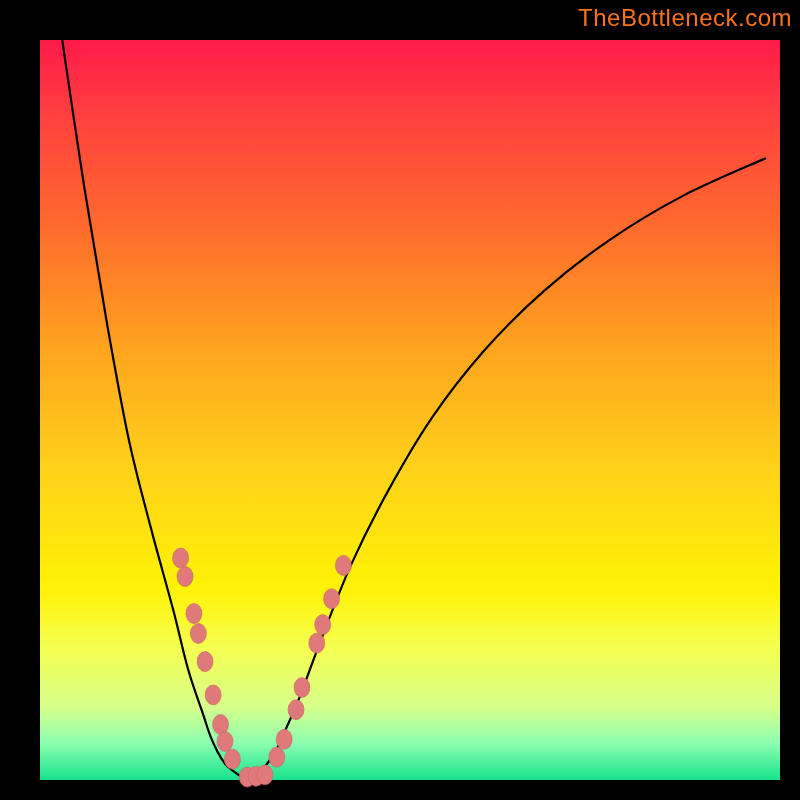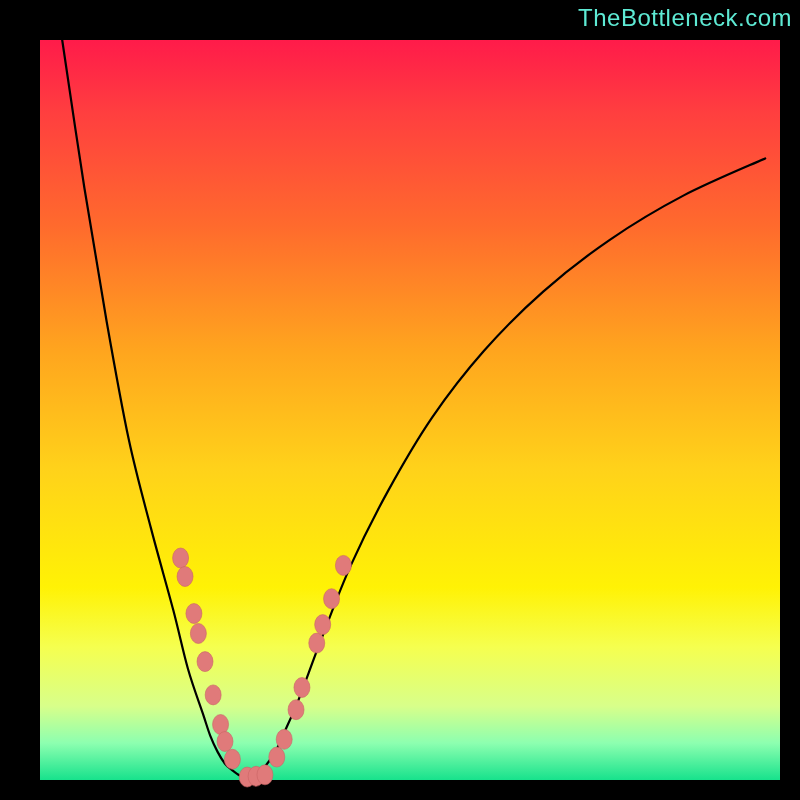--- a/index.html
+++ b/index.html
@@ -14,21 +14,21 @@
   .frame {
     position: relative;
     width: 800px;
     height: 800px;
     background: #000;
   }
   .watermark {
     position: absolute;
     top: 4px;
     right: 8px;
-    color: #5eead4;
+    color: #f97316;
     font-size: 24px;
     font-weight: 500;
     letter-spacing: 0.5px;
     user-select: none;
   }
   .plot-area {
     position: absolute;
     left: 40px;
     top: 40px;
     width: 740px;

